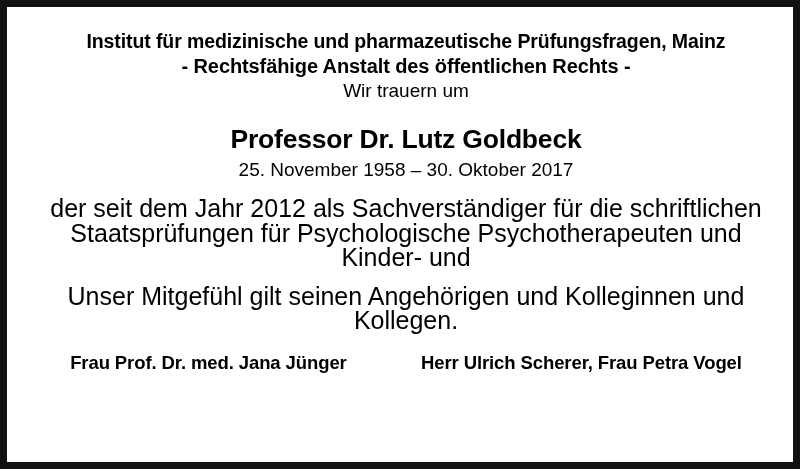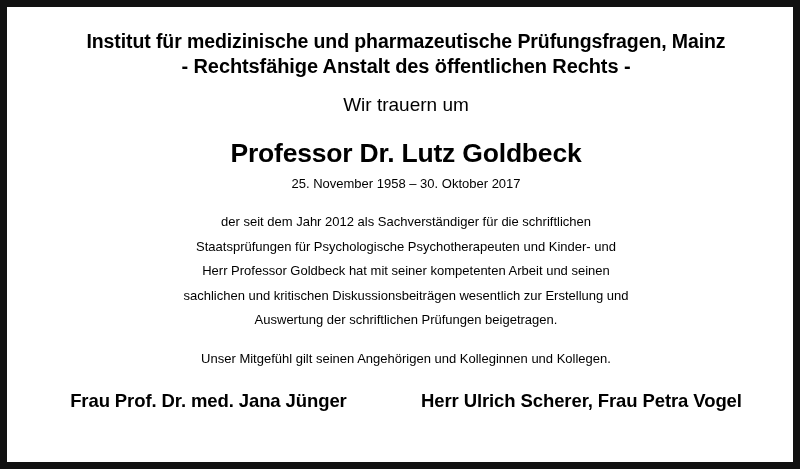--- a/index.html
+++ b/index.html
@@ -37,36 +37,35 @@
   }
   .inst-2 {
     font-size: 20px;
     font-weight: bold;
     line-height: 25px;
     letter-spacing: -0.1px;
   }
   .mourn {
     font-size: 19px;
     line-height: 24px;
-    margin-top: 14px;
   }
   .name {
     font-size: 26.5px;
     font-weight: bold;
     line-height: 33px;
     margin-top: 20px;
     letter-spacing: -0.2px;
   }
   .dates {
-    font-size: 13px;
+    font-size: 19px;
     line-height: 24px;
     margin-top: 2px;
   }
   .para {
-    font-size: 13px;
+    font-size: 25px;
     line-height: 24.5px;
     margin-top: 14px;
     width: 100%;
   }
   .para.tight {
     margin-top: 0;
   }
   .para-row {
     display: block;
   }
@@ -110,25 +109,20 @@
 
   <div class="line name">Professor Dr. Lutz Goldbeck</div>
 
   <div class="line dates">25. November 1958 – 30. Oktober 2017</div>
 
   <div class="para">
     <div class="line para-row">der seit dem Jahr 2012 als Sachverständiger für die schriftlichen</div>
     <div class="line para-row">Staatsprüfungen für Psychologische Psychotherapeuten und Kinder- und</div>
   </div>
 
-  <div class="para tight">
-    <div class="line para-row">Herr Professor Goldbeck hat mit seiner kompetenten Arbeit und seinen</div>
-    <div class="line para-row">sachlichen und kritischen Diskussionsbeiträgen wesentlich zur Erstellung und</div>
-    <div class="line para-row">Auswertung der schriftlichen Prüfungen beigetragen.</div>
-  </div>
 
 
   <div class="para">
     <div class="line para-row">Unser Mitgefühl gilt seinen Angehörigen und Kolleginnen und Kollegen.</div>
   </div>
 
   <div class="signatures">
     <div class="sig-col left">
       <span class="sig-name">Frau Prof. Dr. med. Jana Jünger</span>
 

